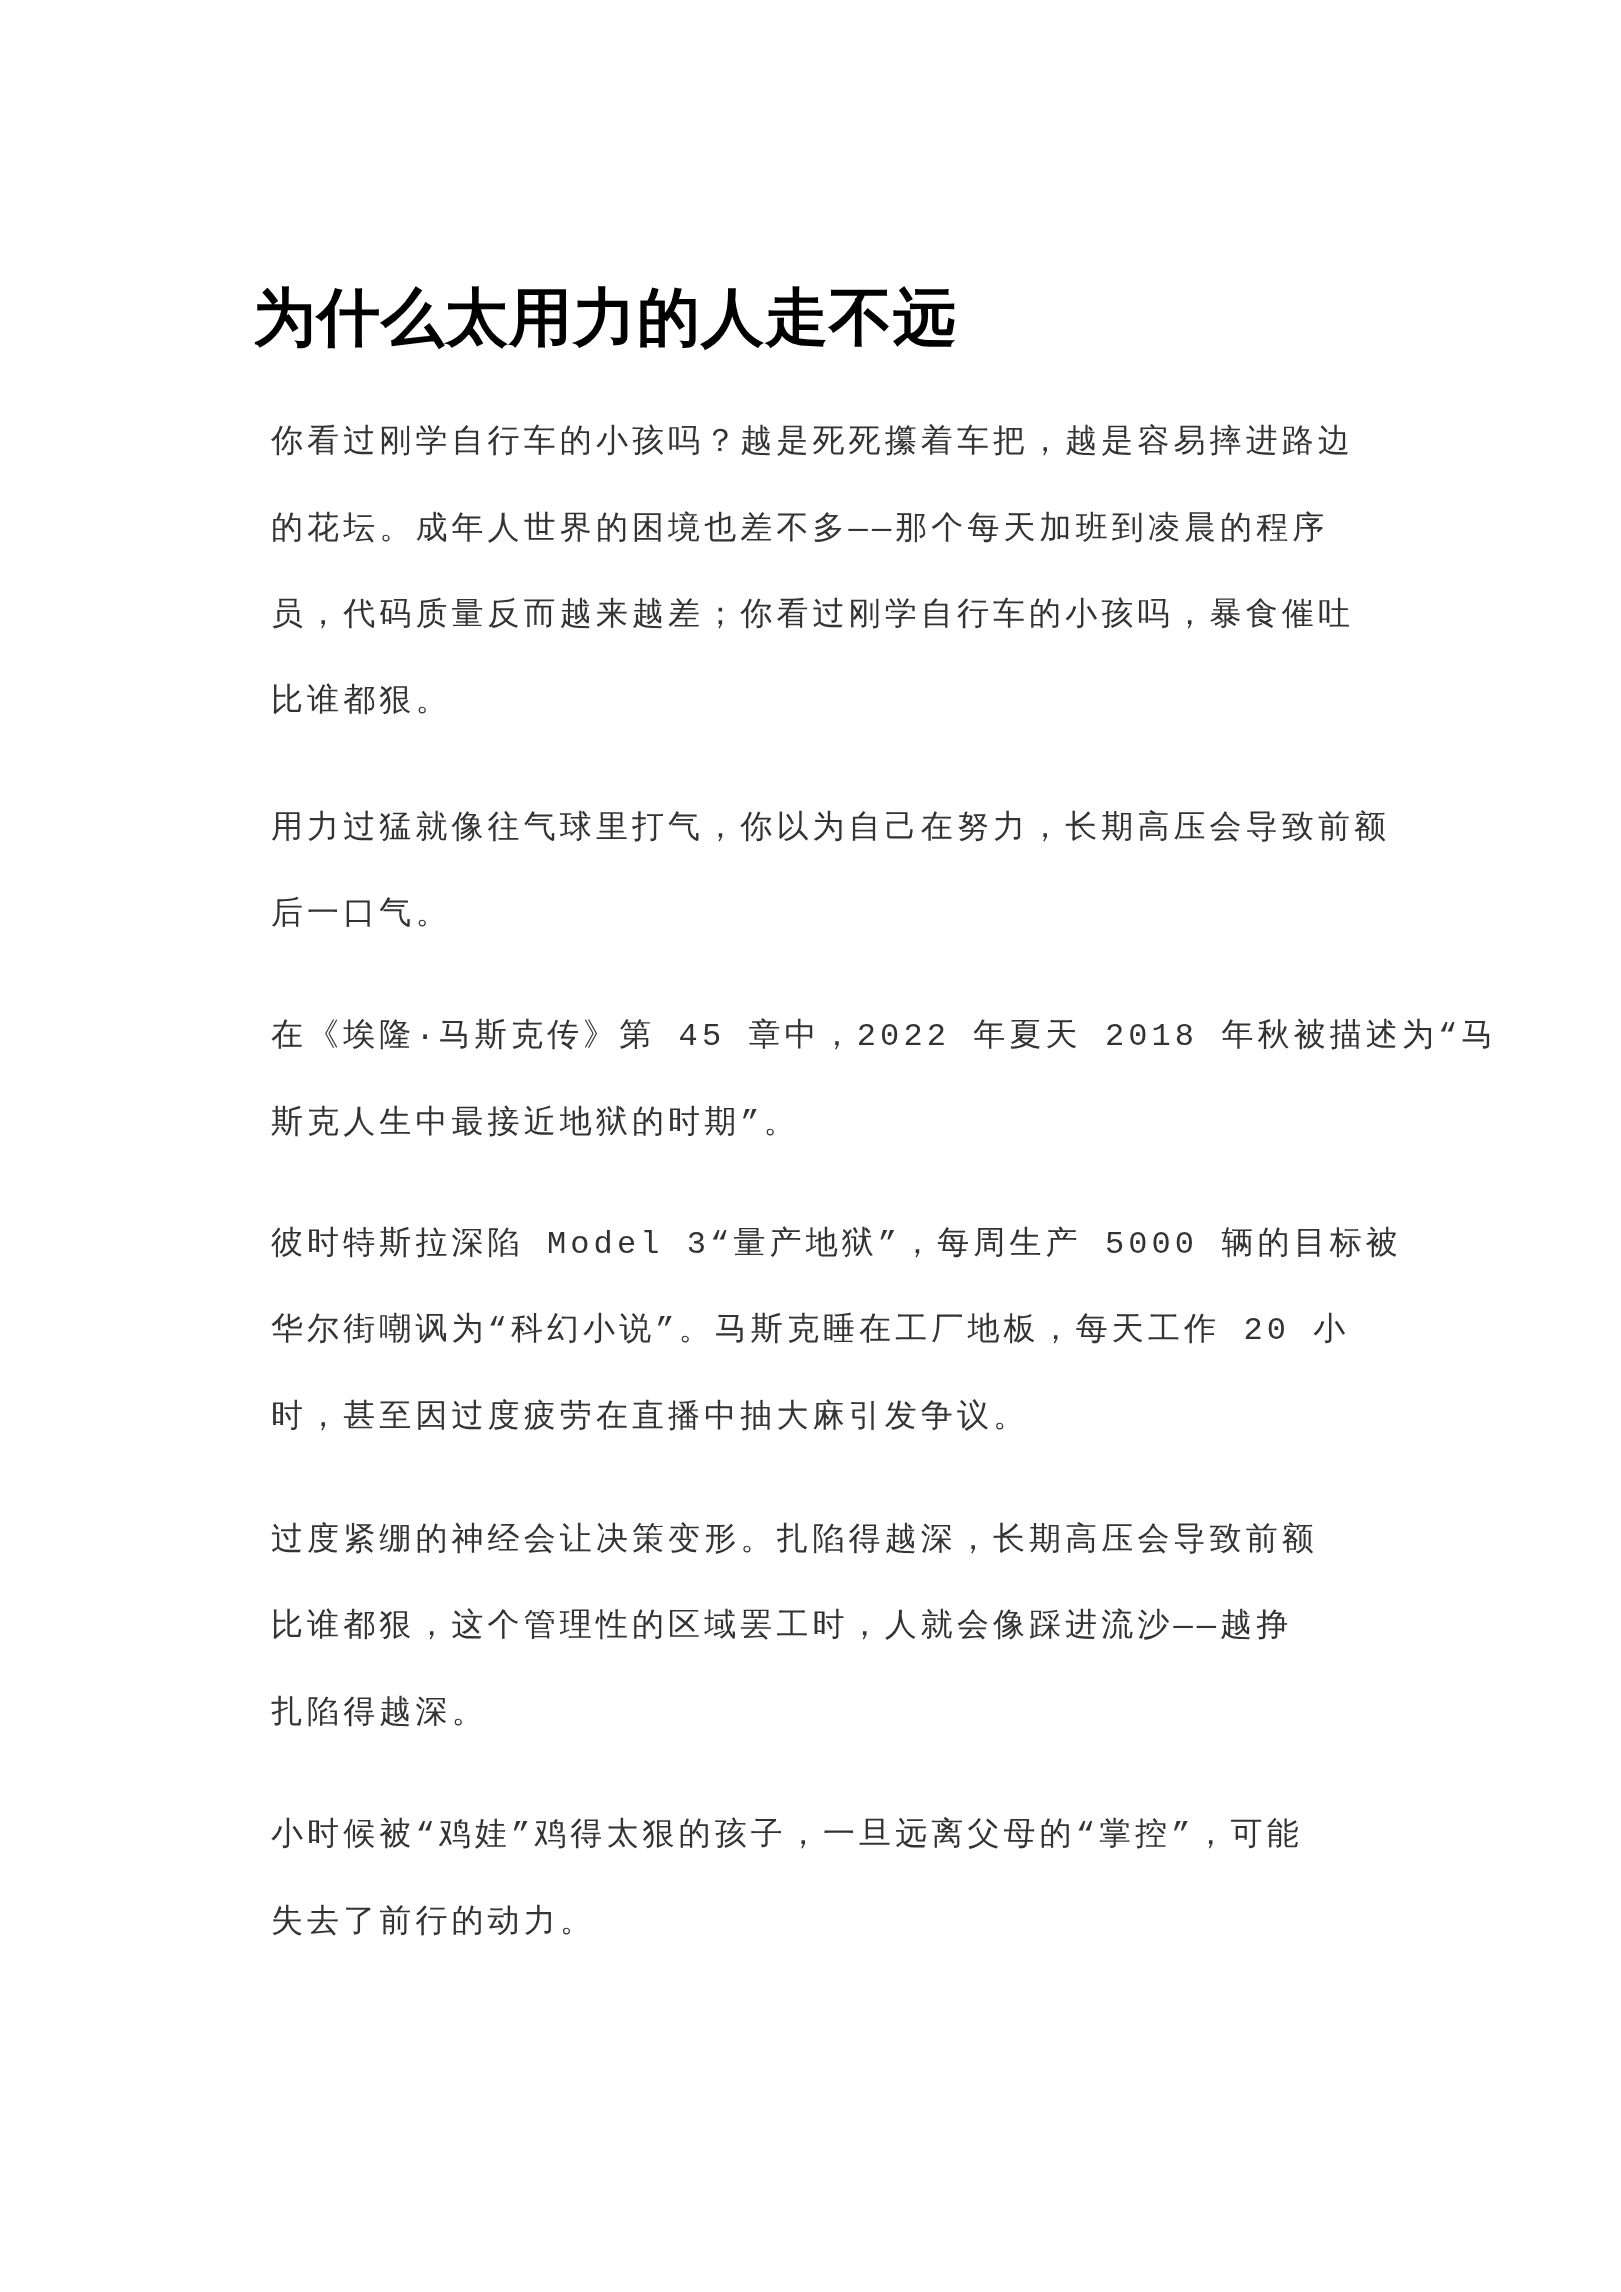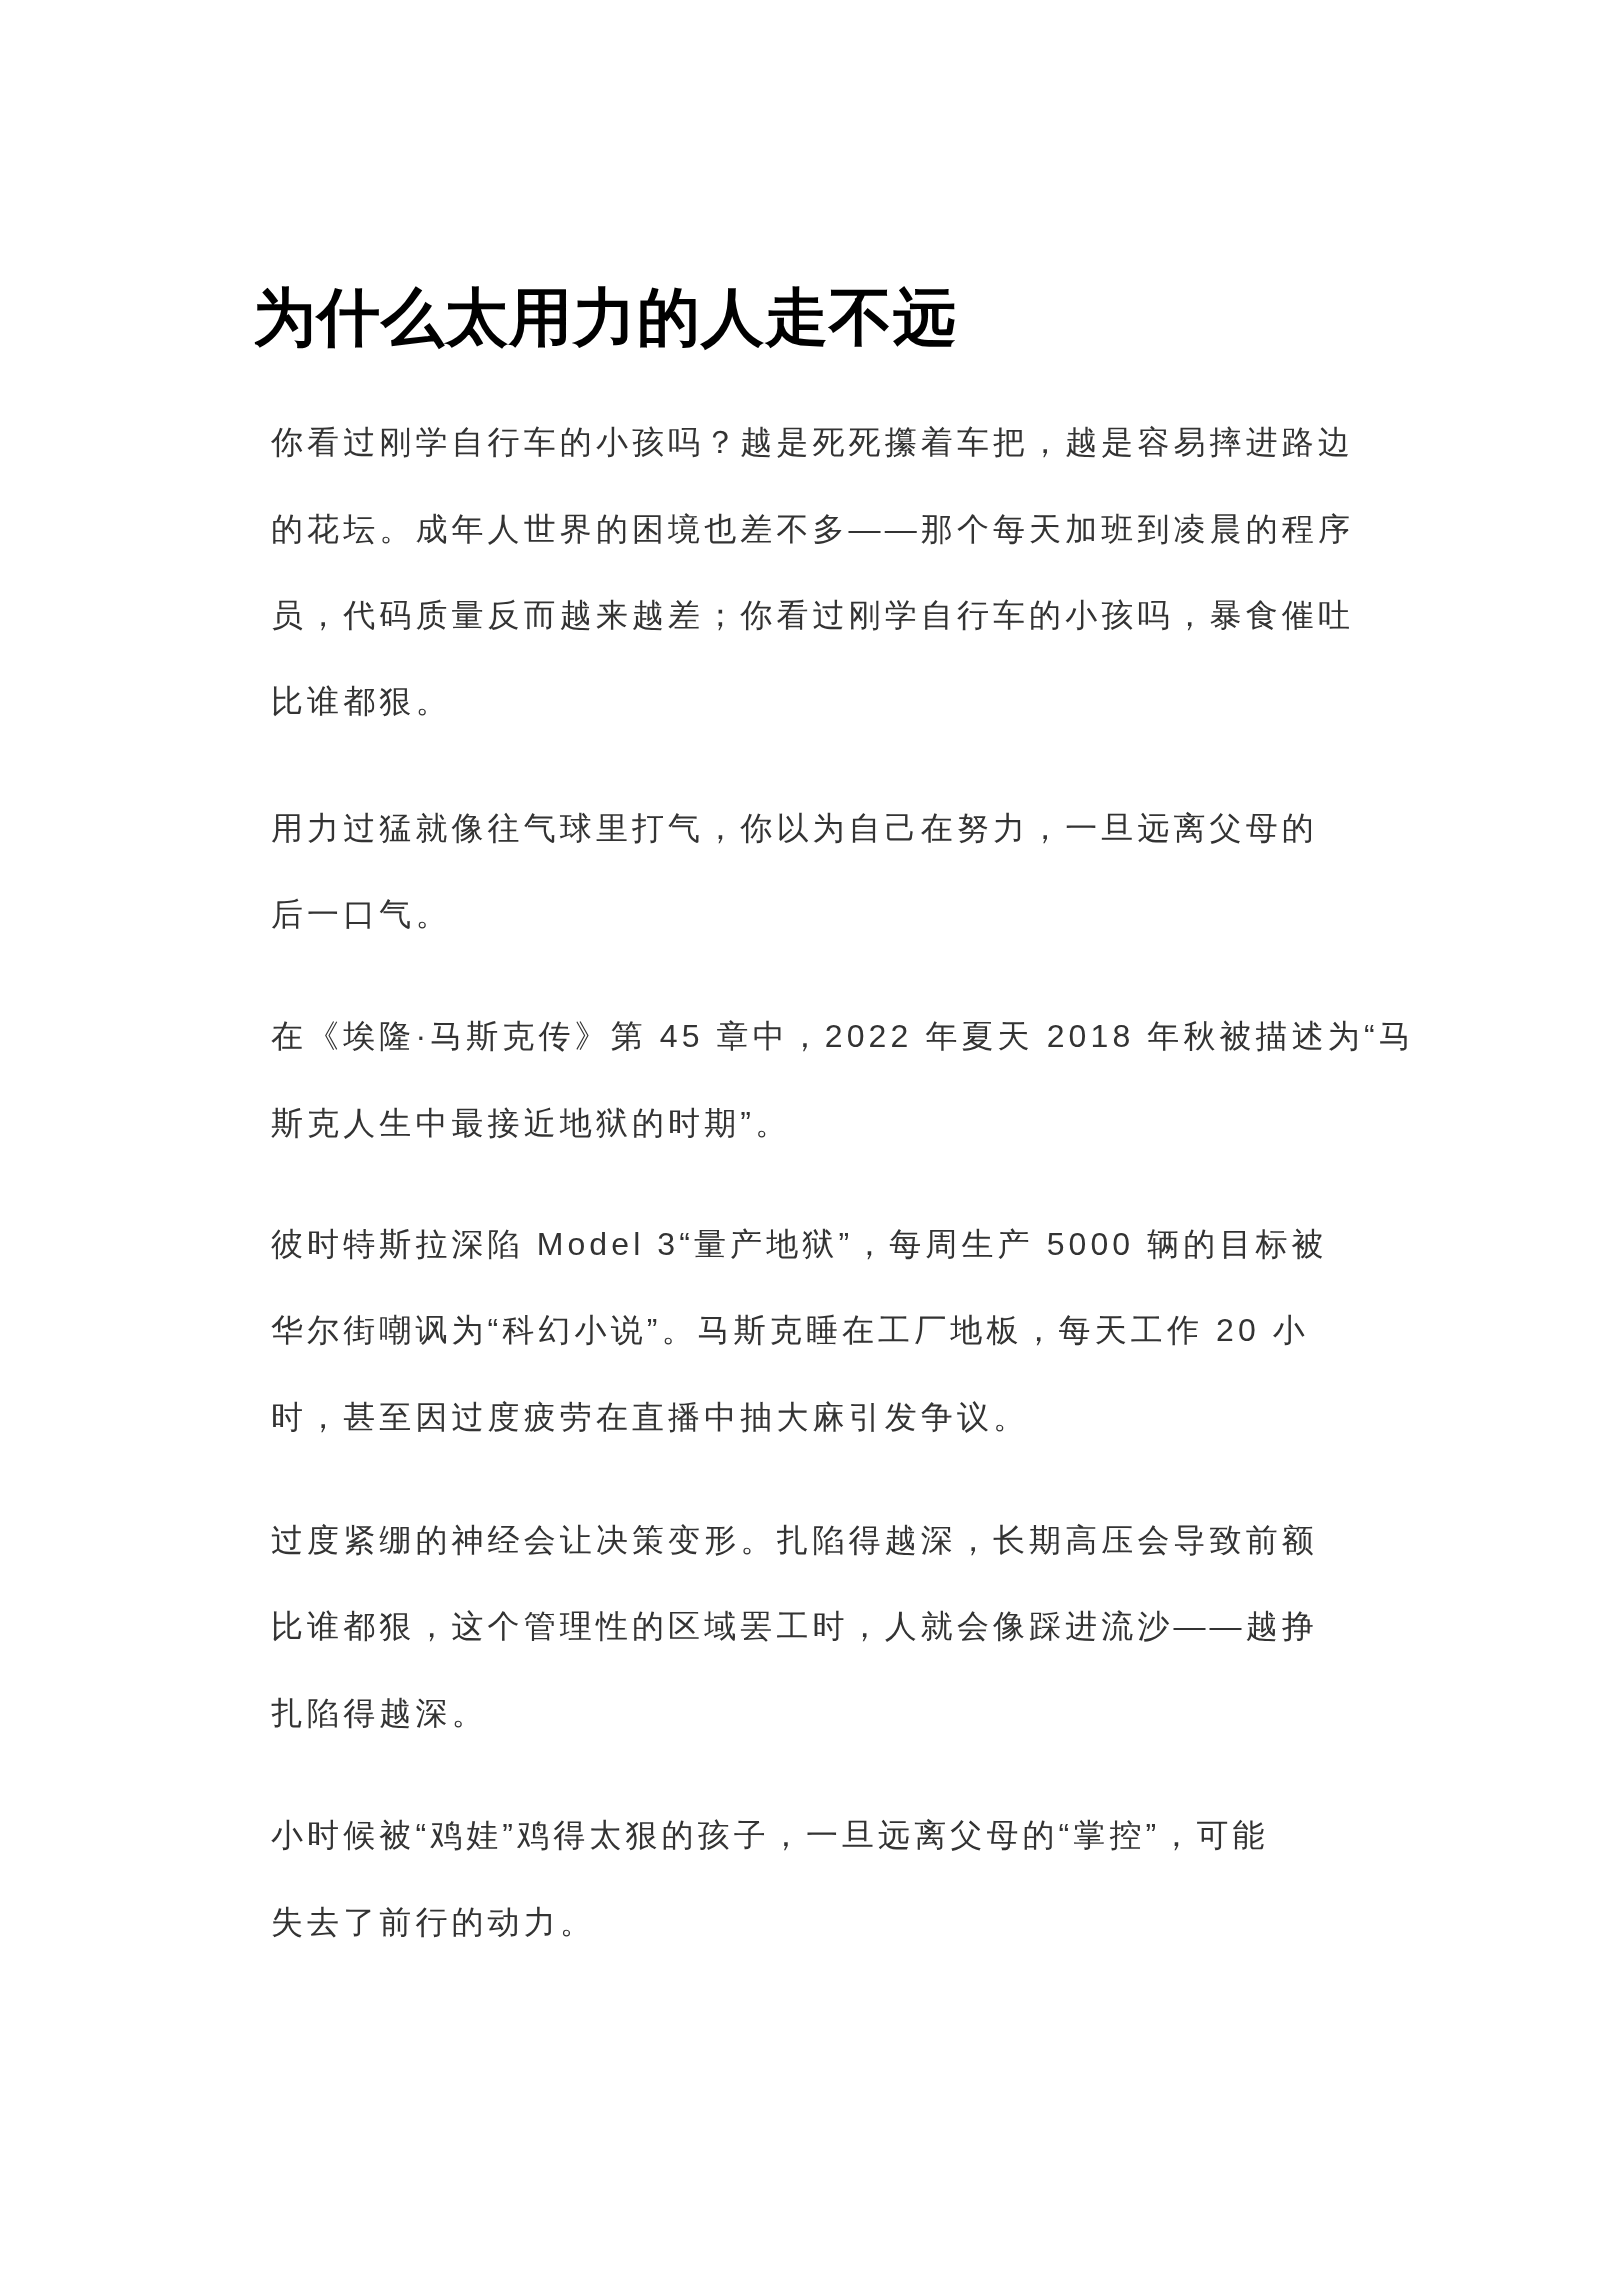--- a/index.html
+++ b/index.html
@@ -37,21 +37,21 @@
     .body {
       position: absolute;
       left: 263px;
       top: 0;
       width: 1117px;
     }
     .line {
       position: absolute;
       left: 0;
       white-space: nowrap;
-      font-family: Liberation Sans, sans-serif;
+      font-family: Liberation Mono, monospace;
       font-size: 32px;
       line-height: 43px;
       color: #333333;
       letter-spacing: 4.1px;
     }
   </style>
 </head>
 <body>
 
 <div class="page">
@@ -60,21 +60,21 @@
   <div class="body">
 
     <div>
       <div class="line" style="top:421px">你看过刚学自行车的小孩吗？越是死死攥着车把，越是容易摔进路边</div>
       <div class="line" style="top:508px">的花坛。成年人世界的困境也差不多——那个每天加班到凌晨的程序</div>
       <div class="line" style="top:594px">员，代码质量反而越来越差；你看过刚学自行车的小孩吗，暴食催吐</div>
       <div class="line" style="top:680px">比谁都狠。</div>
     </div>
 
     <div>
-      <div class="line" style="top:807px">用力过猛就像往气球里打气，你以为自己在努力，一旦远离父母的</div>
+      <div class="line" style="top:807px">用力过猛就像往气球里打气，你以为自己在努力，长期高压会导致前额</div>
       <div class="line" style="top:893px">后一口气。</div>
     </div>
 
     <div>
       <div class="line" style="top:1015px">在《埃隆·马斯克传》第 45 章中，2022 年夏天 2018 年秋被描述为“马</div>
       <div class="line" style="top:1102px">斯克人生中最接近地狱的时期”。</div>
     </div>
 
     <div>
       <div class="line" style="top:1223px">彼时特斯拉深陷 Model 3“量产地狱”，每周生产 5000 辆的目标被</div>

